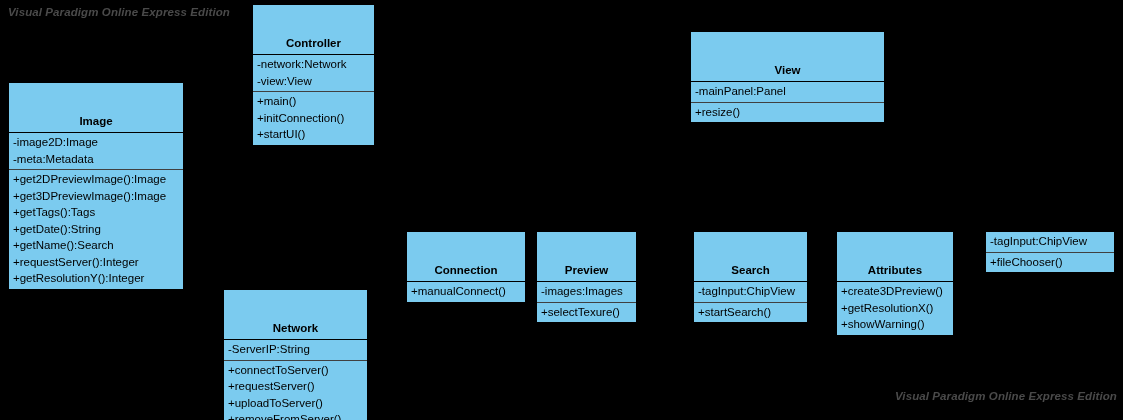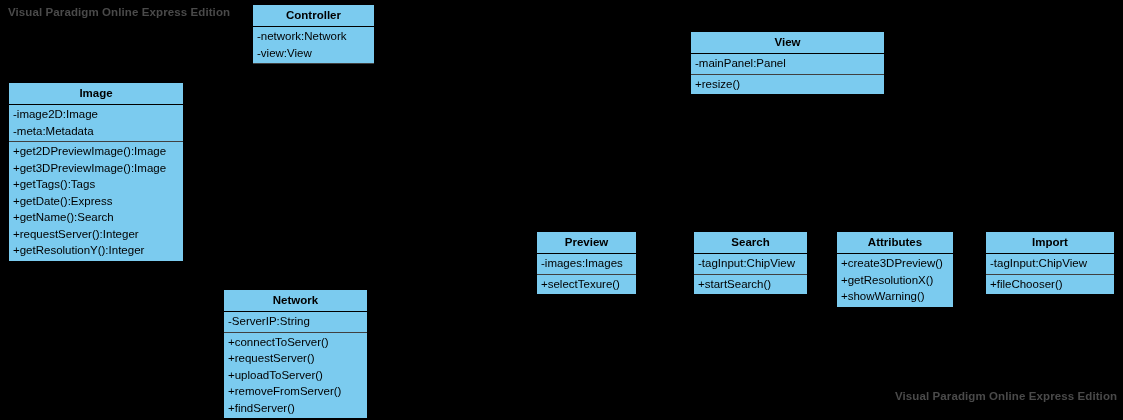--- a/index.html
+++ b/index.html
@@ -12,39 +12,41 @@
   }
   #canvas { position:absolute; left:0; top:0; width:1123px; height:420px; }
 
   .watermark {
     position:absolute;
     color:#4a4a4a;
     font-size:11.5px;
     font-weight:bold;
     letter-spacing:0.1px;
     white-space:nowrap;
+    font-style:italic;
   }
   .wm-tl { left:8px;  top:6px; }
   .wm-br { left:895px; top:390px; }
 
   .uml-class {
     position:absolute;
     background:#7BCBEF;
     border:1px solid #000000;
     box-sizing:border-box;
     color:#000000;
   }
   .cls-title {
     text-align:center;
     font-size:11.5px;
     font-weight:bold;
     line-height:16px;
     padding:2px 4px 3px 4px;
     border-bottom:1px solid #000000;
     white-space:nowrap;
+    margin-top:28px;
   }
   .compartment {
     padding:1px 3px 2px 3px;
     border-bottom:1px solid #404040;
   }
   .compartment.last { border-bottom:none; }
   .member {
     font-size:11.5px;
     line-height:16.5px;
     white-space:nowrap;
@@ -58,40 +60,51 @@
     <div class="uml-class" style="left: 8px; top: 82px; width: 176px;">
       <div class="cls-title">Image</div>
       <div class="compartment">
         <div class="member">-image2D:Image</div>
         <div class="member">-meta:Metadata</div>
       </div>
       <div class="compartment last">
         <div class="member">+get2DPreviewImage():Image</div>
         <div class="member">+get3DPreviewImage():Image</div>
         <div class="member">+getTags():Tags</div>
-        <div class="member">+getDate():Express</div>
+        <div class="member">+getDate():String</div>
         <div class="member">+getName():Search</div>
         <div class="member">+requestServer():Integer</div>
         <div class="member">+getResolutionY():Integer</div>
       </div>
     </div>
     <div class="uml-class" style="left: 252px; top: 4px; width: 123px;">
       <div class="cls-title">Controller</div>
       <div class="compartment">
         <div class="member">-network:Network</div>
         <div class="member">-view:View</div>
       </div>
+      <div class="compartment last">
+        <div class="member">+main()</div>
+        <div class="member">+initConnection()</div>
+        <div class="member">+startUI()</div>
+      </div>
     </div>
     <div class="uml-class" style="left: 690px; top: 31px; width: 195px;">
       <div class="cls-title">View</div>
       <div class="compartment">
         <div class="member">-mainPanel:Panel</div>
       </div>
       <div class="compartment last">
         <div class="member">+resize()</div>
+      </div>
+    </div>
+    <div class="uml-class" style="left: 406px; top: 231px; width: 120px;">
+      <div class="cls-title">Connection</div>
+      <div class="compartment last">
+        <div class="member">+manualConnect()</div>
       </div>
     </div>
     <div class="uml-class" style="left: 536px; top: 231px; width: 101px;">
       <div class="cls-title">Preview</div>
       <div class="compartment">
         <div class="member">-images:Images</div>
       </div>
       <div class="compartment last">
         <div class="member">+selectTexure()</div>
       </div>
@@ -107,21 +120,20 @@
     </div>
     <div class="uml-class" style="left: 836px; top: 231px; width: 118px;">
       <div class="cls-title">Attributes</div>
       <div class="compartment last">
         <div class="member">+create3DPreview()</div>
         <div class="member">+getResolutionX()</div>
         <div class="member">+showWarning()</div>
       </div>
     </div>
     <div class="uml-class" style="left: 985px; top: 231px; width: 130px;">
-      <div class="cls-title">Import</div>
       <div class="compartment">
         <div class="member">-tagInput:ChipView</div>
       </div>
       <div class="compartment last">
         <div class="member">+fileChooser()</div>
       </div>
     </div>
     <div class="uml-class" style="left: 223px; top: 289px; width: 145px;">
       <div class="cls-title">Network</div>
       <div class="compartment">

